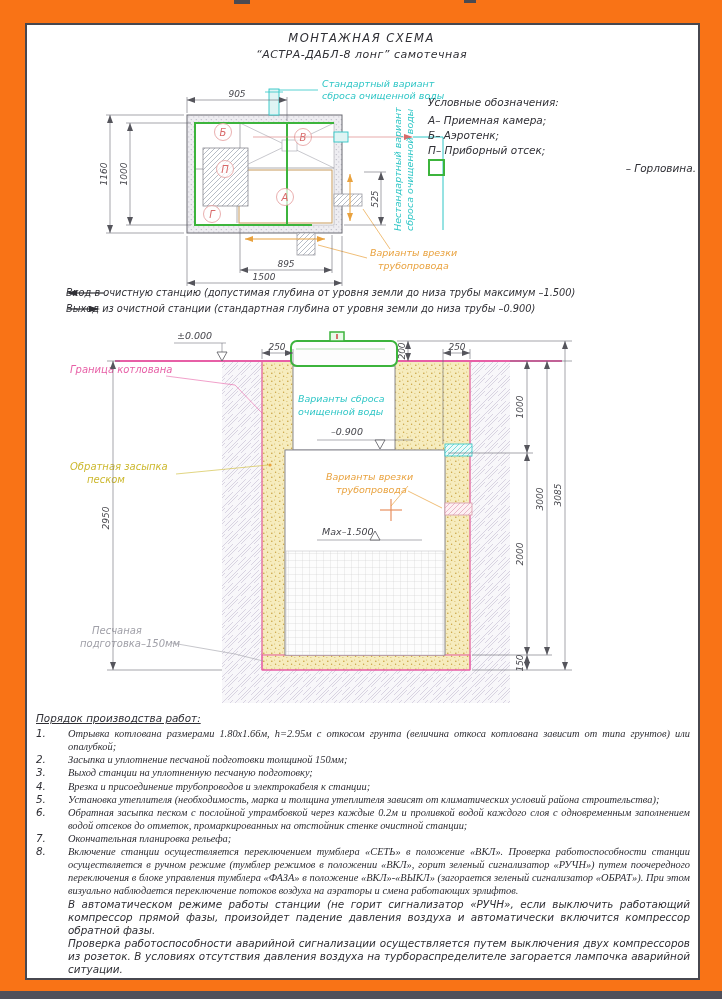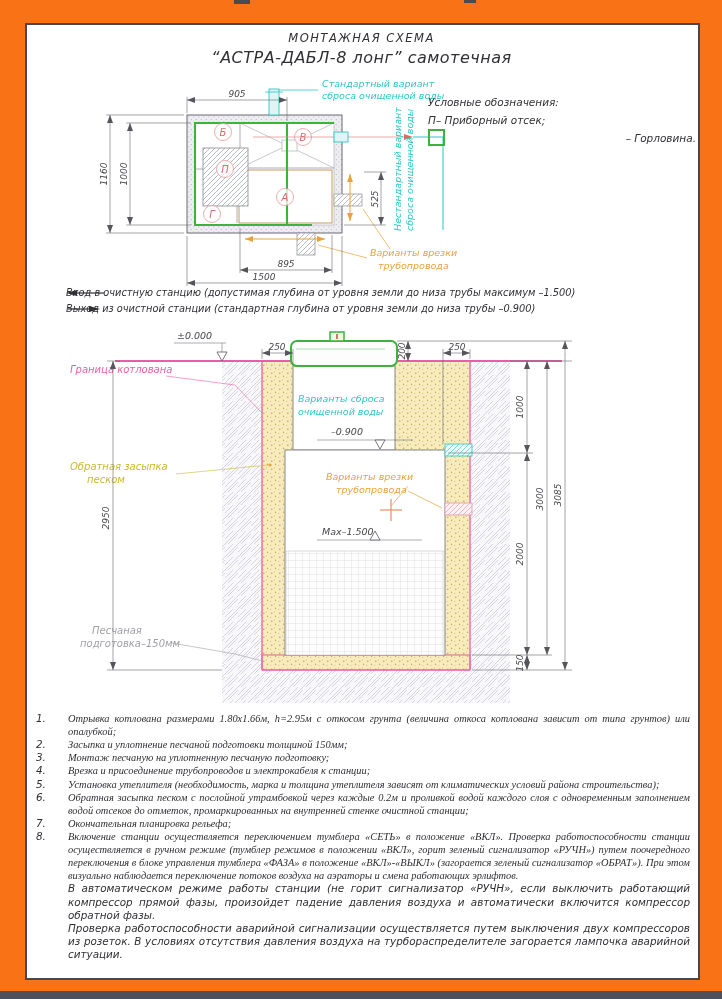--- a/index.html
+++ b/index.html
@@ -4,21 +4,21 @@
 <style>
   html,body{margin:0;padding:0;background:#e9e9e9;}
   .page{position:relative;width:722px;height:999px;background:#f97316;overflow:hidden;
         font-family:"DejaVu Sans",sans-serif;font-style:italic;color:#333;}
   .frame{position:absolute;left:25px;top:23px;width:671px;height:953px;border:2px solid #47474f;background:#fff;}
   .scan-mark{position:absolute;background:#4a4a52;}
   .bottom-band{position:absolute;left:0;top:991px;width:722px;height:8px;background:#50505a;}
 
   .title-block{position:absolute;left:25px;top:31px;width:673px;text-align:center;}
   .title-1{font-size:11.5px;letter-spacing:1.5px;color:#2f2f35;}
-  .title-2{font-size:16px;letter-spacing:.5px;color:#2f2f35;margin-top:3px;}
+  .title-2{font-size:11px;letter-spacing:.5px;color:#2f2f35;margin-top:3px;}
 
   svg{position:absolute;}
   #plan-svg{left:60px;top:73px;}
   #section-svg{left:30px;top:323px;}
 
   .dim-t{font:italic 9px "DejaVu Sans",sans-serif;fill:#45454b;}
   .comp-letter{font:italic 10px "DejaVu Sans",sans-serif;fill:#d96a6a;}
   .lab-cy{font:italic 9.5px "DejaVu Sans",sans-serif;fill:#2fc6c6;}
   .lab-or{font:italic 9.5px "DejaVu Sans",sans-serif;fill:#e9a23e;}
   .lab-mg{font:italic 10px "DejaVu Sans",sans-serif;fill:#e75fa6;}
@@ -167,20 +167,22 @@
     <text class="dim-t" x="177" y="24" text-anchor="middle">905</text>
     <text class="dim-t" transform="rotate(-90 47 101)" x="47" y="101" text-anchor="middle">1160</text>
     <text class="dim-t" transform="rotate(-90 67 101)" x="67" y="101" text-anchor="middle">1000</text>
     <text class="dim-t" transform="rotate(-90 318 126)" x="318" y="126" text-anchor="middle">525</text>
     <text class="dim-t" x="226" y="194" text-anchor="middle">895</text>
     <text class="dim-t" x="204" y="207" text-anchor="middle">1500</text>
   </svg>
 
   <div class="legend">
     <div class="legend-title">Условные обозначения:</div>
+    <div class="legend-item">А–  Приемная камера;</div>
+    <div class="legend-item">Б–  Аэротенк;</div>
     <div class="legend-item">П–  Приборный отсек;</div>
     <div class="legend-neck">
       <span class="neck-square"></span>
       <span>–  Горловина.</span>
     </div>
   </div>
 
   <div class="io-note" style="top:287px;">
     <svg class="io-arrow" width="40" height="10">
       <line x1="9" y1="5" x2="38" y2="5" stroke="#2f2f35" stroke-width="1.2"></line>
@@ -331,44 +333,45 @@
     <text class="dim-t" transform="rotate(-90 375 28)" x="375" y="28" text-anchor="middle">200</text>
     <text class="dim-t" transform="rotate(-90 79 195)" x="79" y="195" text-anchor="middle">2950</text>
     <text class="dim-t" transform="rotate(-90 493 84)" x="493" y="84" text-anchor="middle">1000</text>
     <text class="dim-t" transform="rotate(-90 493 231)" x="493" y="231" text-anchor="middle">2000</text>
     <text class="dim-t" transform="rotate(-90 493 340)" x="493" y="340" text-anchor="middle">150</text>
     <text class="dim-t" transform="rotate(-90 513 176)" x="513" y="176" text-anchor="middle">3000</text>
     <text class="dim-t" transform="rotate(-90 531 172)" x="531" y="172" text-anchor="middle">3085</text>
   </svg>
 
   <div class="proc">
+    <div class="proc-title">Порядок производства работ:</div>
 
     <div class="proc-row">
       <div class="proc-num">1.</div>
       <div class="proc-text">Отрывка котлована размерами 1.80х1.66м, h=2.95м с откосом грунта (величина откоса котлована зависит от типа грунтов) или опалубкой;</div>
     </div>
     <div class="proc-row">
       <div class="proc-num">2.</div>
       <div class="proc-text">Засыпка и уплотнение песчаной подготовки толщиной 150мм;</div>
     </div>
     <div class="proc-row">
       <div class="proc-num">3.</div>
-      <div class="proc-text">Монтаж песчаную на уплотненную песчаную подготовку;</div>
+      <div class="proc-text">Выход станции на уплотненную песчаную подготовку;</div>
     </div>
     <div class="proc-row">
       <div class="proc-num">4.</div>
       <div class="proc-text">Врезка и присоединение трубопроводов и электрокабеля к станции;</div>
     </div>
     <div class="proc-row">
       <div class="proc-num">5.</div>
       <div class="proc-text">Установка утеплителя (необходимость, марка и толщина утеплителя зависят от климатических условий района строительства);</div>
     </div>
     <div class="proc-row">
       <div class="proc-num">6.</div>
-      <div class="proc-text">Обратная засыпка песком с послойной утрамбовкой через каждые 0.2м и проливкой водой каждого слоя с одновременным заполнением водой отсеков до отметок, промаркированных на внутренней стенке очистной станции;</div>
+      <div class="proc-text">Обратная засыпка песком с послойной утрамбовкой через каждые 0.2м и проливкой водой каждого слоя с одновременным заполнением водой отсеков до отметок, промаркированных на отстойник стенке очистной станции;</div>
     </div>
     <div class="proc-row">
       <div class="proc-num">7.</div>
       <div class="proc-text">Окончательная планировка рельефа;</div>
     </div>
     <div class="proc-row">
       <div class="proc-num">8.</div>
       <div class="proc-text">Включение станции осуществляется переключением тумблера «СЕТЬ» в положение «ВКЛ». Проверка работоспособности станции осуществляется в ручном режиме (тумблер режимов в положении «ВКЛ», горит зеленый сигнализатор «РУЧН») путем поочередного переключения в блоке управления тумблера «ФАЗА»  в положение «ВКЛ»-«ВЫКЛ» (загорается зеленый сигнализатор «ОБРАТ»).  При этом визуально наблюдается переключение потоков воздуха на аэраторы и смена работающих эрлифтов.</div>
     </div>
     <div class="proc-note">В автоматическом режиме работы станции (не горит сигнализатор «РУЧН», если выключить работающий компрессор прямой фазы, произойдет падение давления воздуха и автоматически включится компрессор обратной фазы.</div>

